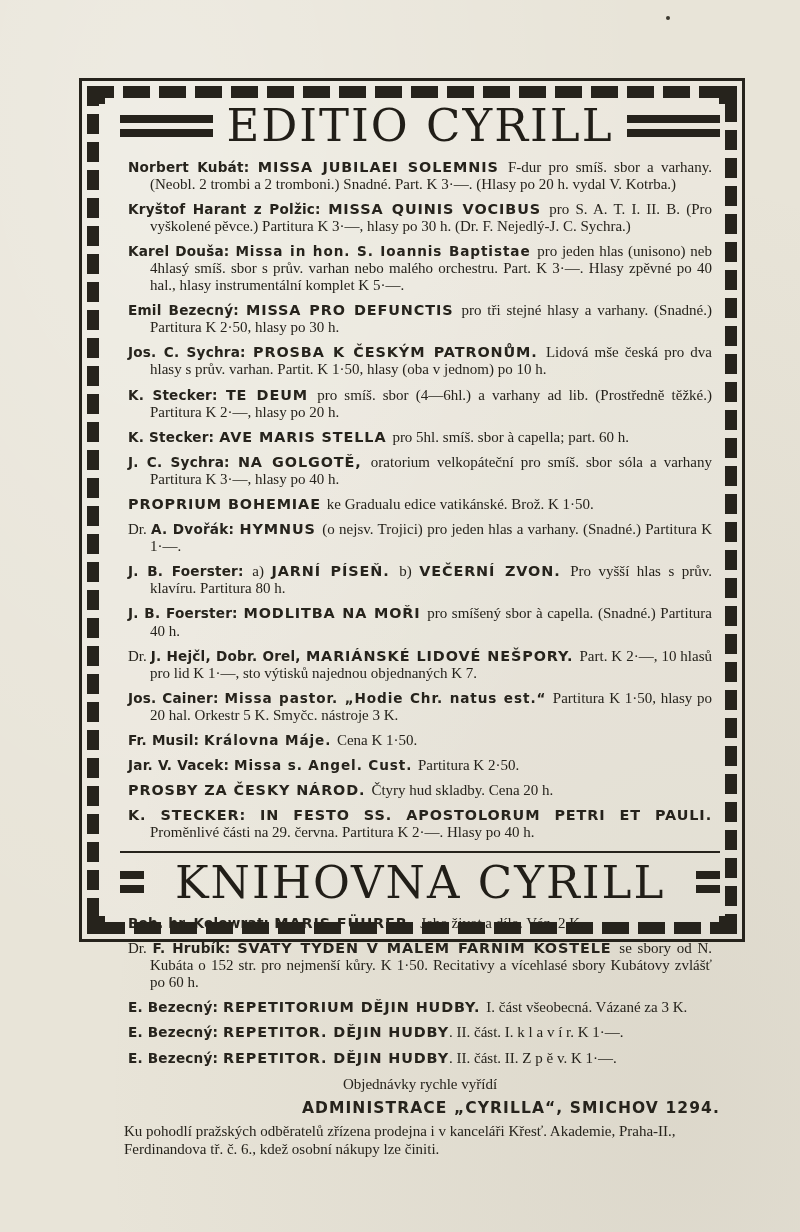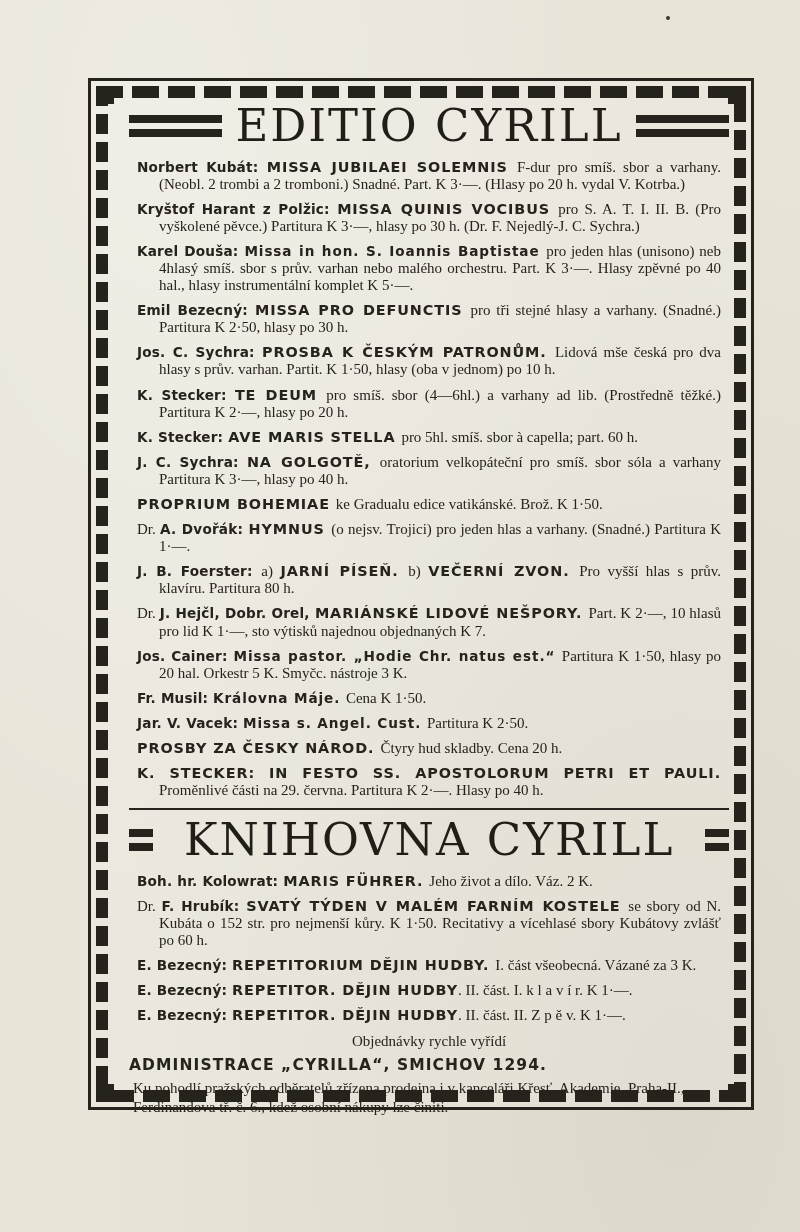--- a/index.html
+++ b/index.html
@@ -17,22 +17,22 @@
     font-family:"Liberation Serif", serif;
     color:var(--ink);
     overflow:hidden;
   }
   .ink-speck{
     position:absolute;left:666px;top:16px;width:4px;height:4px;
     background:#3c3930;border-radius:50%;
   }
   
   .ad-frame{
-    position:absolute;left:88px;top:78px;
-    width:666px;height:1032px;
+    position:absolute;left:79px;top:78px;
+    width:666px;height:864px;
     border:3px solid var(--ink);
     background:rgba(255,255,255,.14);
     box-sizing:border-box;
   }
   .dash{position:absolute;background-repeat:repeat;}
   .dash-top,.dash-bottom{
     left:5px;right:5px;height:12px;
     background-image:repeating-linear-gradient(90deg,var(--ink) 0 27px,transparent 27px 36px);
   }
   .dash-top{top:5px;}
@@ -70,21 +70,21 @@
   .s-r{font-family:"Liberation Serif", serif;font-size:15px;}
   .s-b{font-family:"DejaVu Sans", sans-serif;font-weight:700;font-size:13.6px;letter-spacing:.2px;}
   .s-B{font-family:"DejaVu Sans", sans-serif;font-weight:700;font-size:14.4px;letter-spacing:.9px;}
   .s-t{font-family:"DejaVu Sans", sans-serif;font-weight:700;font-size:13.6px;letter-spacing:.9px;}
   .section-divider{height:2px;background:var(--ink);margin:9px 0 5px 0;}
   .sect2 .section-header{margin-top:2px;gap:31px;}
 
   .footer{margin-top:7px;}
   .footer-line1{text-align:center;font-size:15px;line-height:19px;margin:4px;}
   .footer-line2{
-    text-align:left;font-family:"DejaVu Sans", sans-serif;font-weight:700;
+    text-align:right;font-family:"DejaVu Sans", sans-serif;font-weight:700;
     font-size:15.5px;letter-spacing:1.1px;line-height:21px;margin:2px 0 3px 0;
   }
   .footer-line3{text-align:left;font-size:15px;line-height:18.5px;margin:0;padding:0 4px;}
 </style>
 </head>
 <body>
 
 <div class="page">
   <div class="ink-speck"></div>
 
@@ -117,20 +117,21 @@
             <p class="entry"><span class="s-b">Kryštof Harant z Polžic: </span><span class="s-B">MISSA QUINIS VOCIBUS </span><span class="s-r">pro S. A. T. I. II. B. (Pro vyškolené pěvce.) Partitura K 3·—, hlasy po 30 h. (Dr. F. Nejedlý-J. C. Sychra.)</span></p>
             <p class="entry"><span class="s-b">Karel Douša: </span><span class="s-t">Missa in hon. S. Ioannis Baptistae </span><span class="s-r">pro jeden hlas (unisono) neb 4hlasý smíš. sbor s prův. varhan nebo malého orchestru. Part. K 3·—. Hlasy zpěvné po 40 hal., hlasy instrumentální komplet K 5·—.</span></p>
             <p class="entry"><span class="s-b">Emil Bezecný: </span><span class="s-B">MISSA PRO DEFUNCTIS </span><span class="s-r">pro tři stejné hlasy a varhany. (Snadné.) Partitura K 2·50, hlasy po 30 h.</span></p>
             <p class="entry"><span class="s-b">Jos. C. Sychra: </span><span class="s-B">PROSBA K ČESKÝM PATRONŮM. </span><span class="s-r">Lidová mše česká pro dva hlasy s prův. varhan. Partit. K 1·50, hlasy (oba v jednom) po 10 h.</span></p>
             <p class="entry"><span class="s-b">K. Stecker: </span><span class="s-B">TE DEUM </span><span class="s-r">pro smíš. sbor (4—6hl.) a varhany ad lib. (Prostředně těžké.) Partitura K 2·—, hlasy po 20 h.</span></p>
             <p class="entry"><span class="s-b">K. Stecker: </span><span class="s-B">AVE MARIS STELLA </span><span class="s-r">pro 5hl. smíš. sbor à capella; part. 60 h.</span></p>
             <p class="entry"><span class="s-b">J. C. Sychra: </span><span class="s-B">NA GOLGOTĚ, </span><span class="s-r">oratorium velkopáteční pro smíš. sbor sóla a varhany Partitura K 3·—, hlasy po 40 h.</span></p>
             <p class="entry"><span class="s-B">PROPRIUM BOHEMIAE </span><span class="s-r">ke Gradualu edice vatikánské. Brož. K 1·50.</span></p>
             <p class="entry"><span class="s-r">Dr. </span><span class="s-b">A. Dvořák: </span><span class="s-B">HYMNUS </span><span class="s-r">(o nejsv. Trojici) pro jeden hlas a varhany. (Snadné.) Partitura K 1·—.</span></p>
             <p class="entry"><span class="s-b">J. B. Foerster: </span><span class="s-r">a) </span><span class="s-B">JARNÍ PÍSEŇ. </span><span class="s-r">b) </span><span class="s-B">VEČERNÍ ZVON. </span><span class="s-r">Pro vyšší hlas s prův. klavíru. Partitura 80 h.</span></p>
+            <p class="entry"><span class="s-b">J. B. Foerster: </span><span class="s-B">MODLITBA NA MOŘI </span><span class="s-r">pro smíšený sbor à capella. (Snadné.) Partitura 40 h.</span></p>
             <p class="entry"><span class="s-r">Dr. </span><span class="s-b">J. Hejčl, Dobr. Orel, </span><span class="s-B">MARIÁNSKÉ LIDOVÉ NEŠPORY. </span><span class="s-r">Part. K 2·—, 10 hlasů pro lid K 1·—, sto výtisků najednou objednaných K 7.</span></p>
             <p class="entry"><span class="s-b">Jos. Cainer: </span><span class="s-t">Missa pastor. „Hodie Chr. natus est.“ </span><span class="s-r">Partitura K 1·50, hlasy po 20 hal. Orkestr 5 K. Smyčc. nástroje 3 K.</span></p>
             <p class="entry"><span class="s-b">Fr. Musil: </span><span class="s-t">Královna Máje. </span><span class="s-r">Cena K 1·50.</span></p>
             <p class="entry"><span class="s-b">Jar. V. Vacek: </span><span class="s-t">Missa s. Angel. Cust. </span><span class="s-r">Partitura K 2·50.</span></p>
             <p class="entry"><span class="s-B">PROSBY ZA ČESKY NÁROD. </span><span class="s-r">Čtyry hud skladby. Cena 20 h.</span></p>
             <p class="entry"><span class="s-B">K. STECKER: IN FESTO SS. APOSTOLORUM PETRI ET PAULI. </span><span class="s-r">Proměnlivé části na 29. června. Partitura K 2·—. Hlasy po 40 h.</span></p>
           </div>
       </div>
 
       <div class="section-divider"></div>

